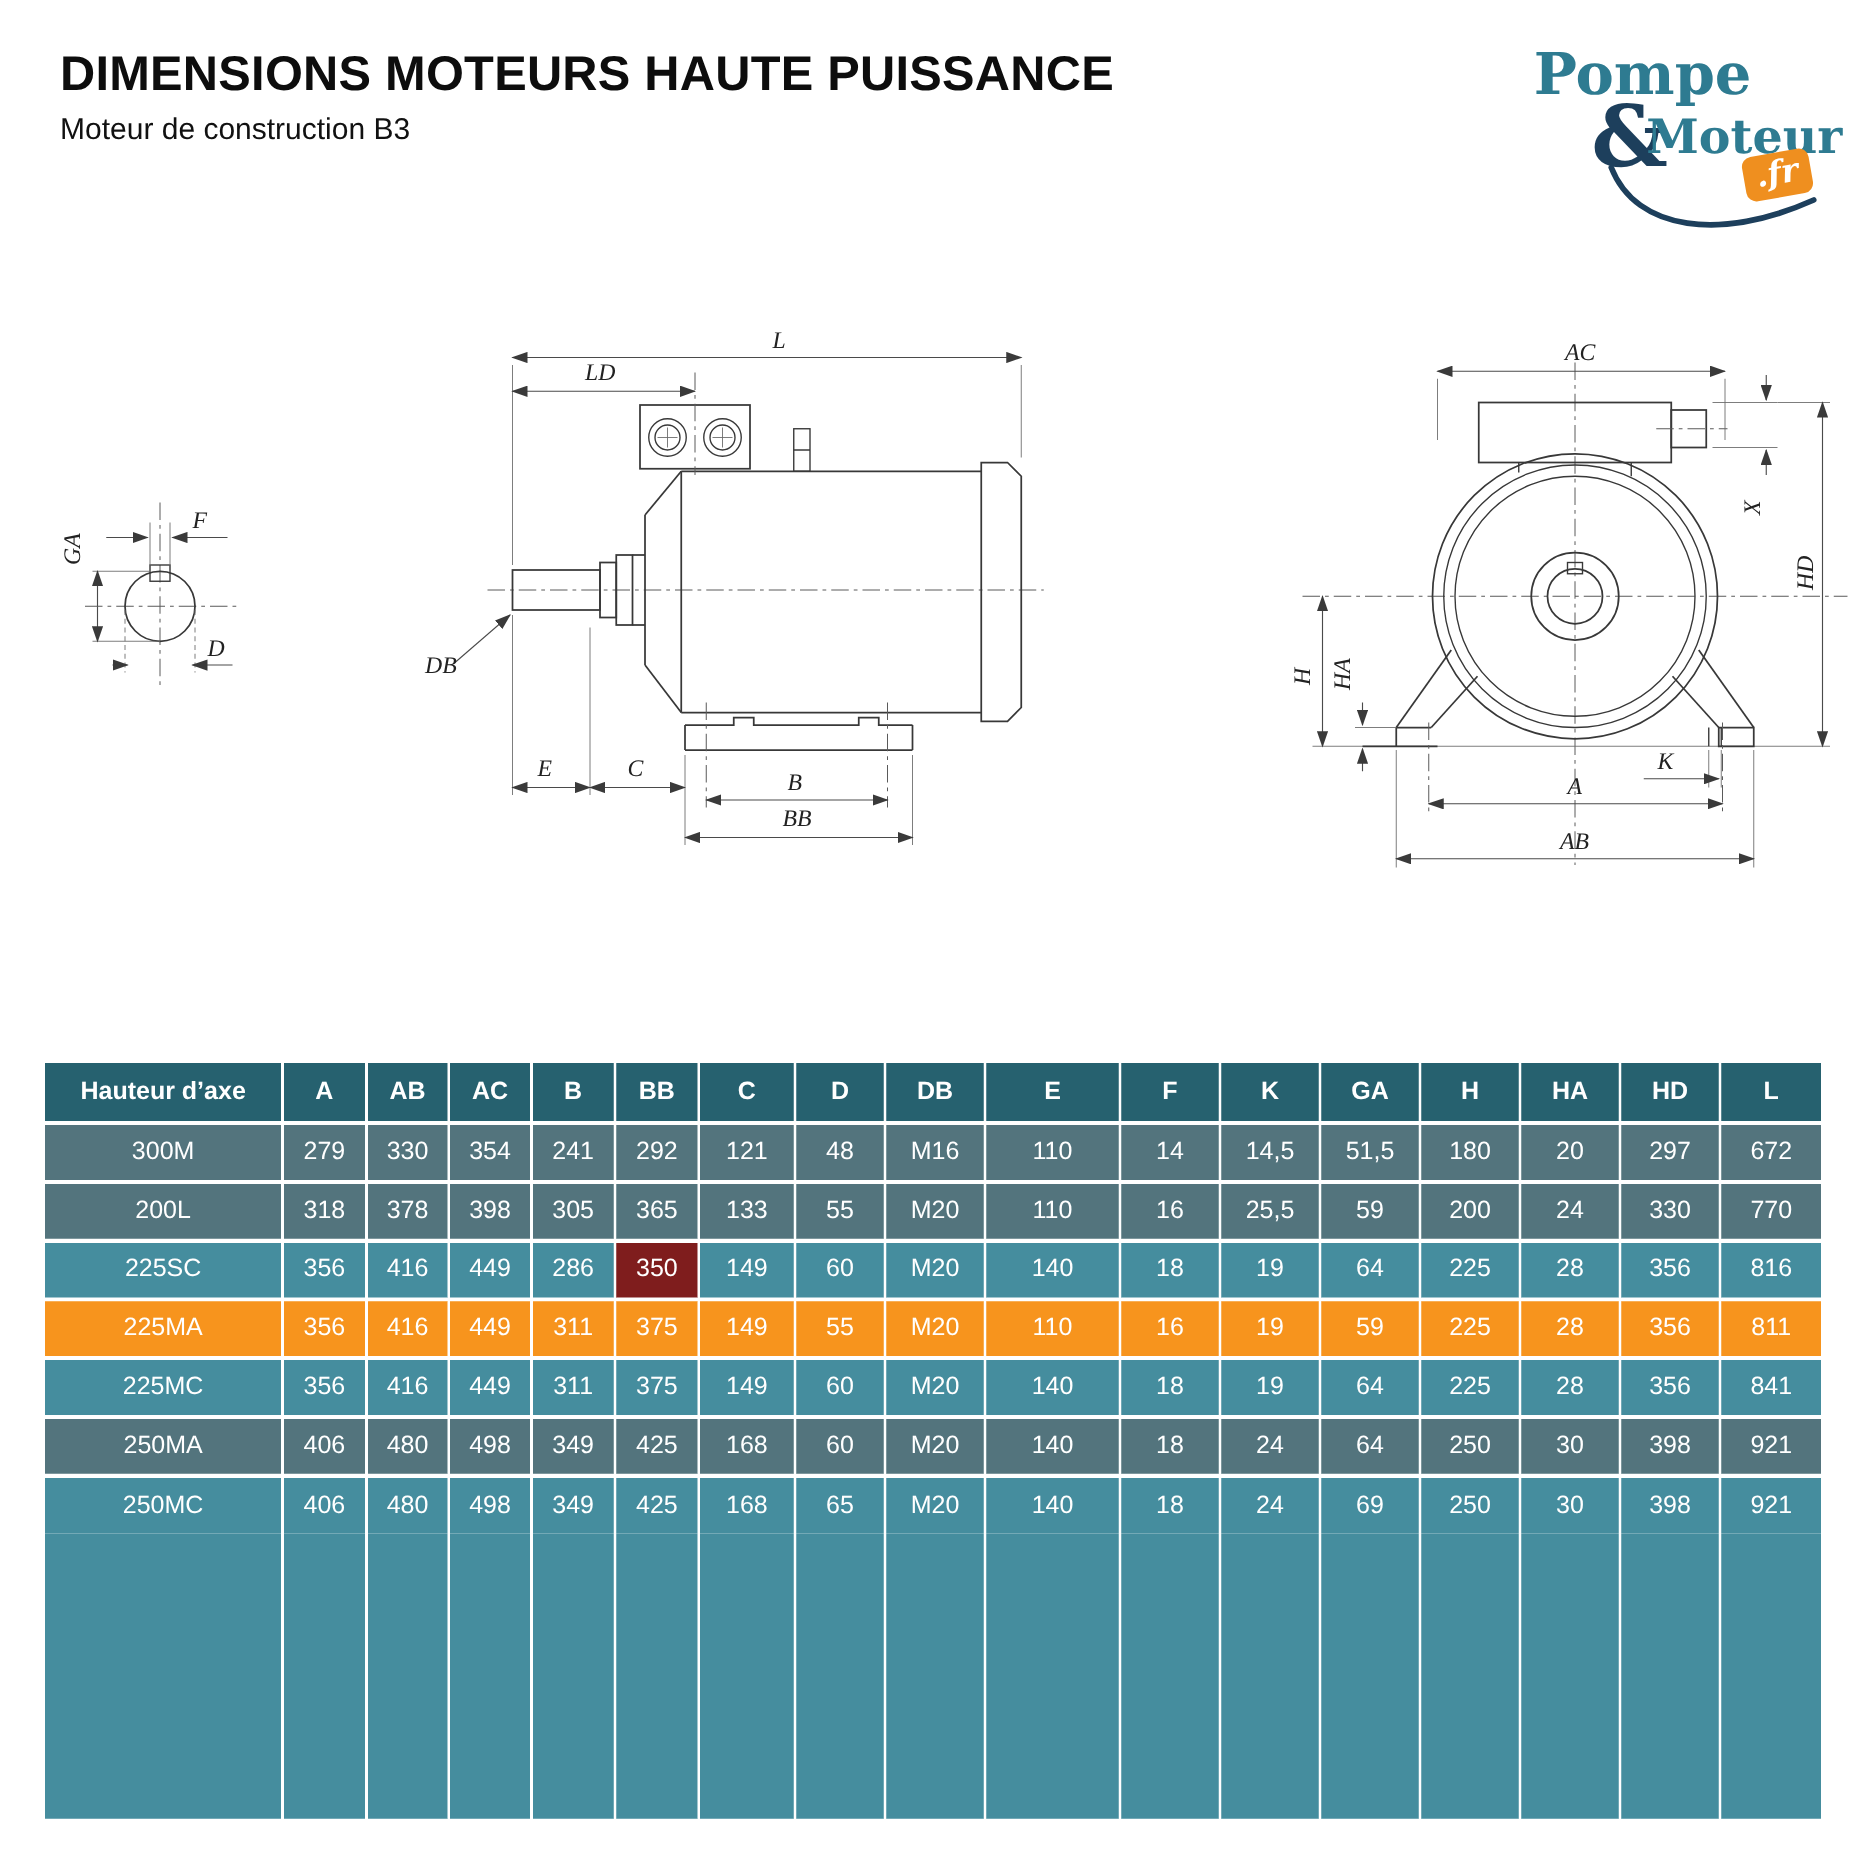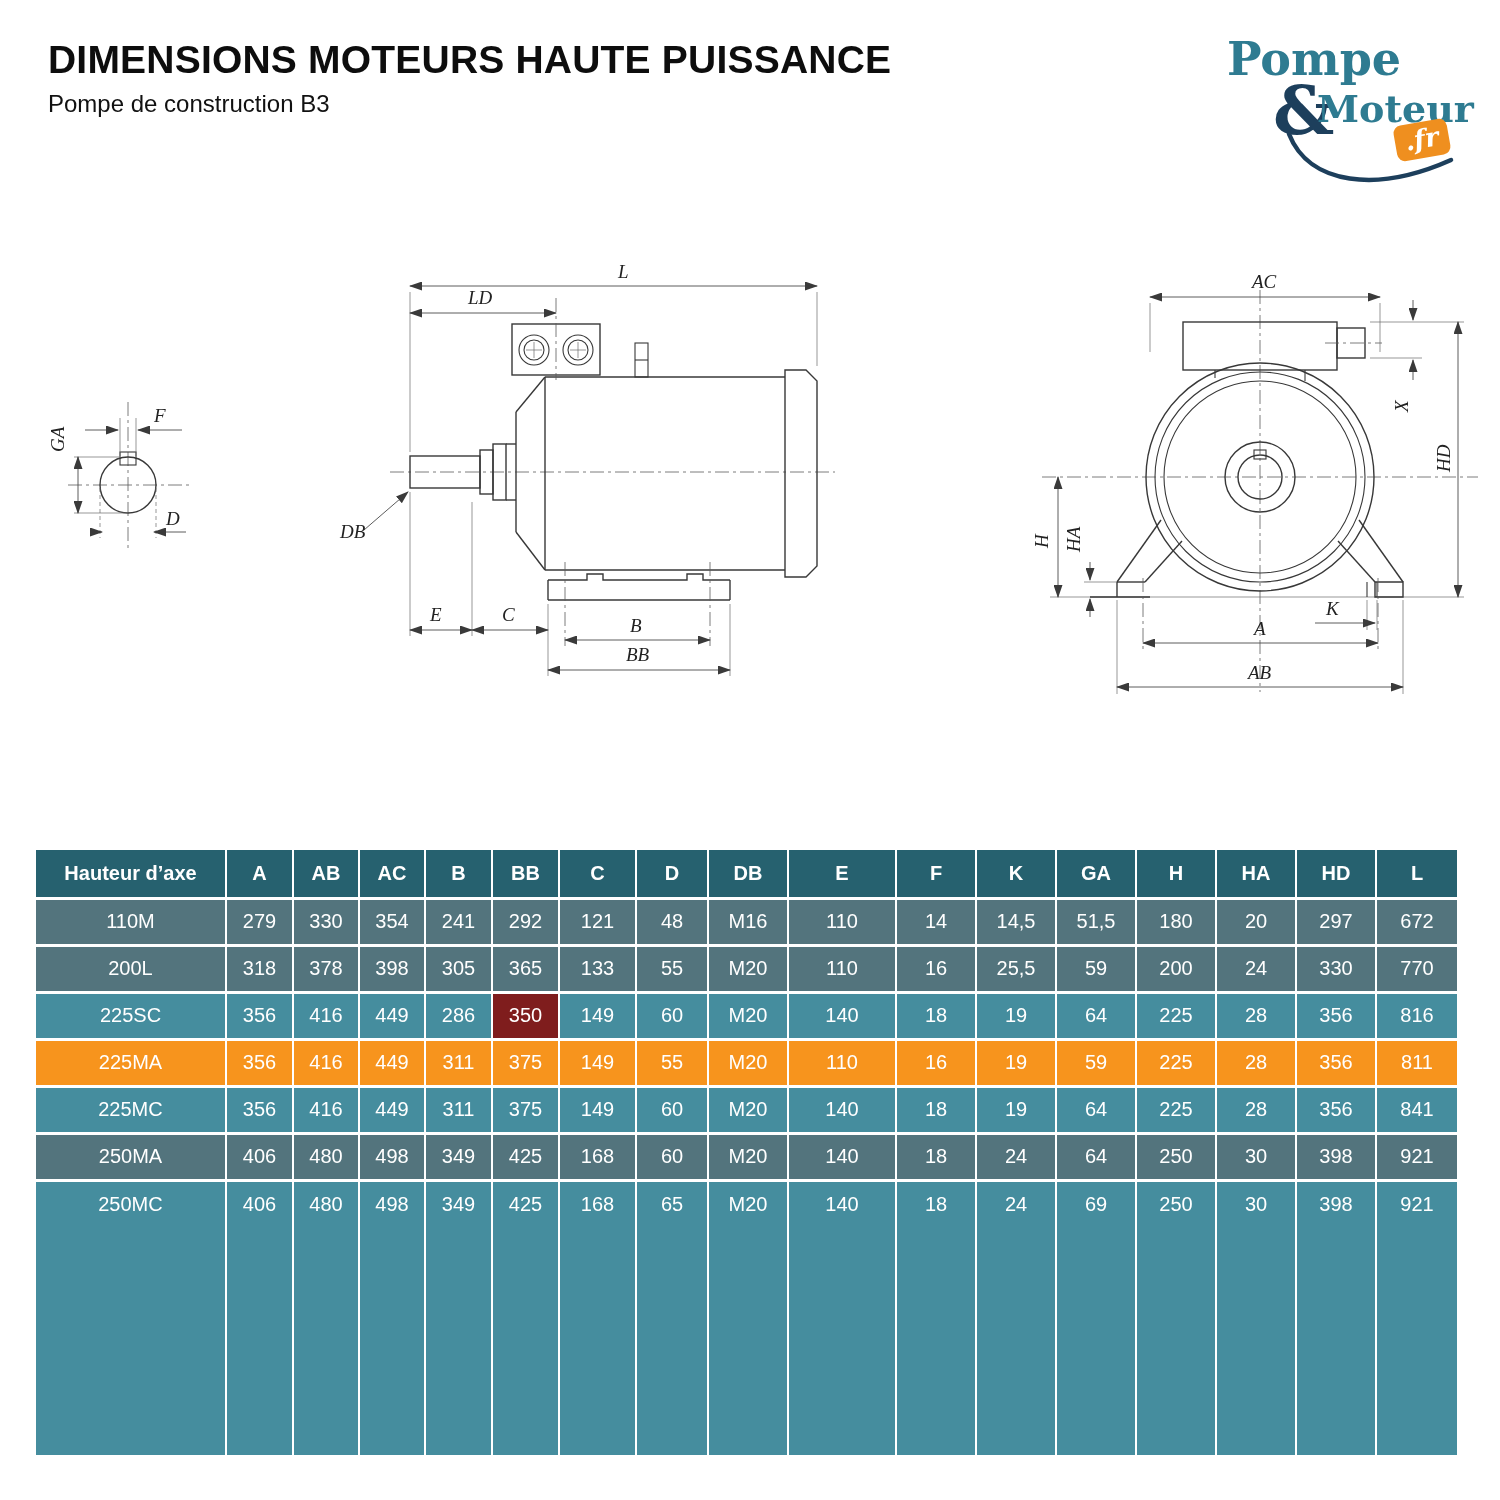--- a/index.html
+++ b/index.html
@@ -62,21 +62,21 @@
     <marker id="ar" markerWidth="13" markerHeight="9" refX="12" refY="4.5" orient="auto-start-reverse" markerUnits="userSpaceOnUse">
       <path d="M0,0 L13,4.5 L0,9 Z" fill="#3a3a3a"></path>
     </marker>
     <pattern id="hatchP" patternUnits="userSpaceOnUse" width="6" height="6" patternTransform="rotate(45)">
       <line x1="0" y1="0" x2="0" y2="6" stroke="#777" stroke-width="1"></line>
     </pattern>
   </defs>
 </svg>
 
 <div class="page-title">DIMENSIONS MOTEURS HAUTE PUISSANCE</div>
-<div class="page-subtitle">Pompe de construction B3</div>
+<div class="page-subtitle">Moteur de construction B3</div>
 
 <div class="logo">
   <svg width="270" height="175" viewBox="0 0 270 175">
     <path d="M 74,104 C 94,155 162,163 236,130" stroke="#1d3f5c" stroke-width="4.5" fill="none" stroke-linecap="round"></path>
   </svg>
   <span class="word1">Pompe</span>
   <span class="amp">&amp;</span>
   <span class="word2">Moteur</span>
   <span class="badge">.fr</span>
 </div>
@@ -283,21 +283,21 @@
         <th style="background: rgb(38, 97, 111);">K</th>
         <th style="background: rgb(38, 97, 111);">GA</th>
         <th style="background: rgb(38, 97, 111);">H</th>
         <th style="background: rgb(38, 97, 111);">HA</th>
         <th style="background: rgb(38, 97, 111);">HD</th>
         <th style="background: rgb(38, 97, 111);">L</th>
       </tr>
   </thead>
   <tbody>
       <tr>
-        <th style="background: rgb(83, 116, 125);">110M</th>
+        <th style="background: rgb(83, 116, 125);">300M</th>
         <td style="background: rgb(83, 116, 125);">279</td>
         <td style="background: rgb(83, 116, 125);">330</td>
         <td style="background: rgb(83, 116, 125);">354</td>
         <td style="background: rgb(83, 116, 125);">241</td>
         <td style="background: rgb(83, 116, 125); margin-left: 28px;">292</td>
         <td style="background: rgb(83, 116, 125);">121</td>
         <td style="background: rgb(83, 116, 125);">48</td>
         <td style="background: rgb(83, 116, 125);">M16</td>
         <td style="background: rgb(83, 116, 125);">110</td>
         <td style="background: rgb(83, 116, 125);">14</td>

